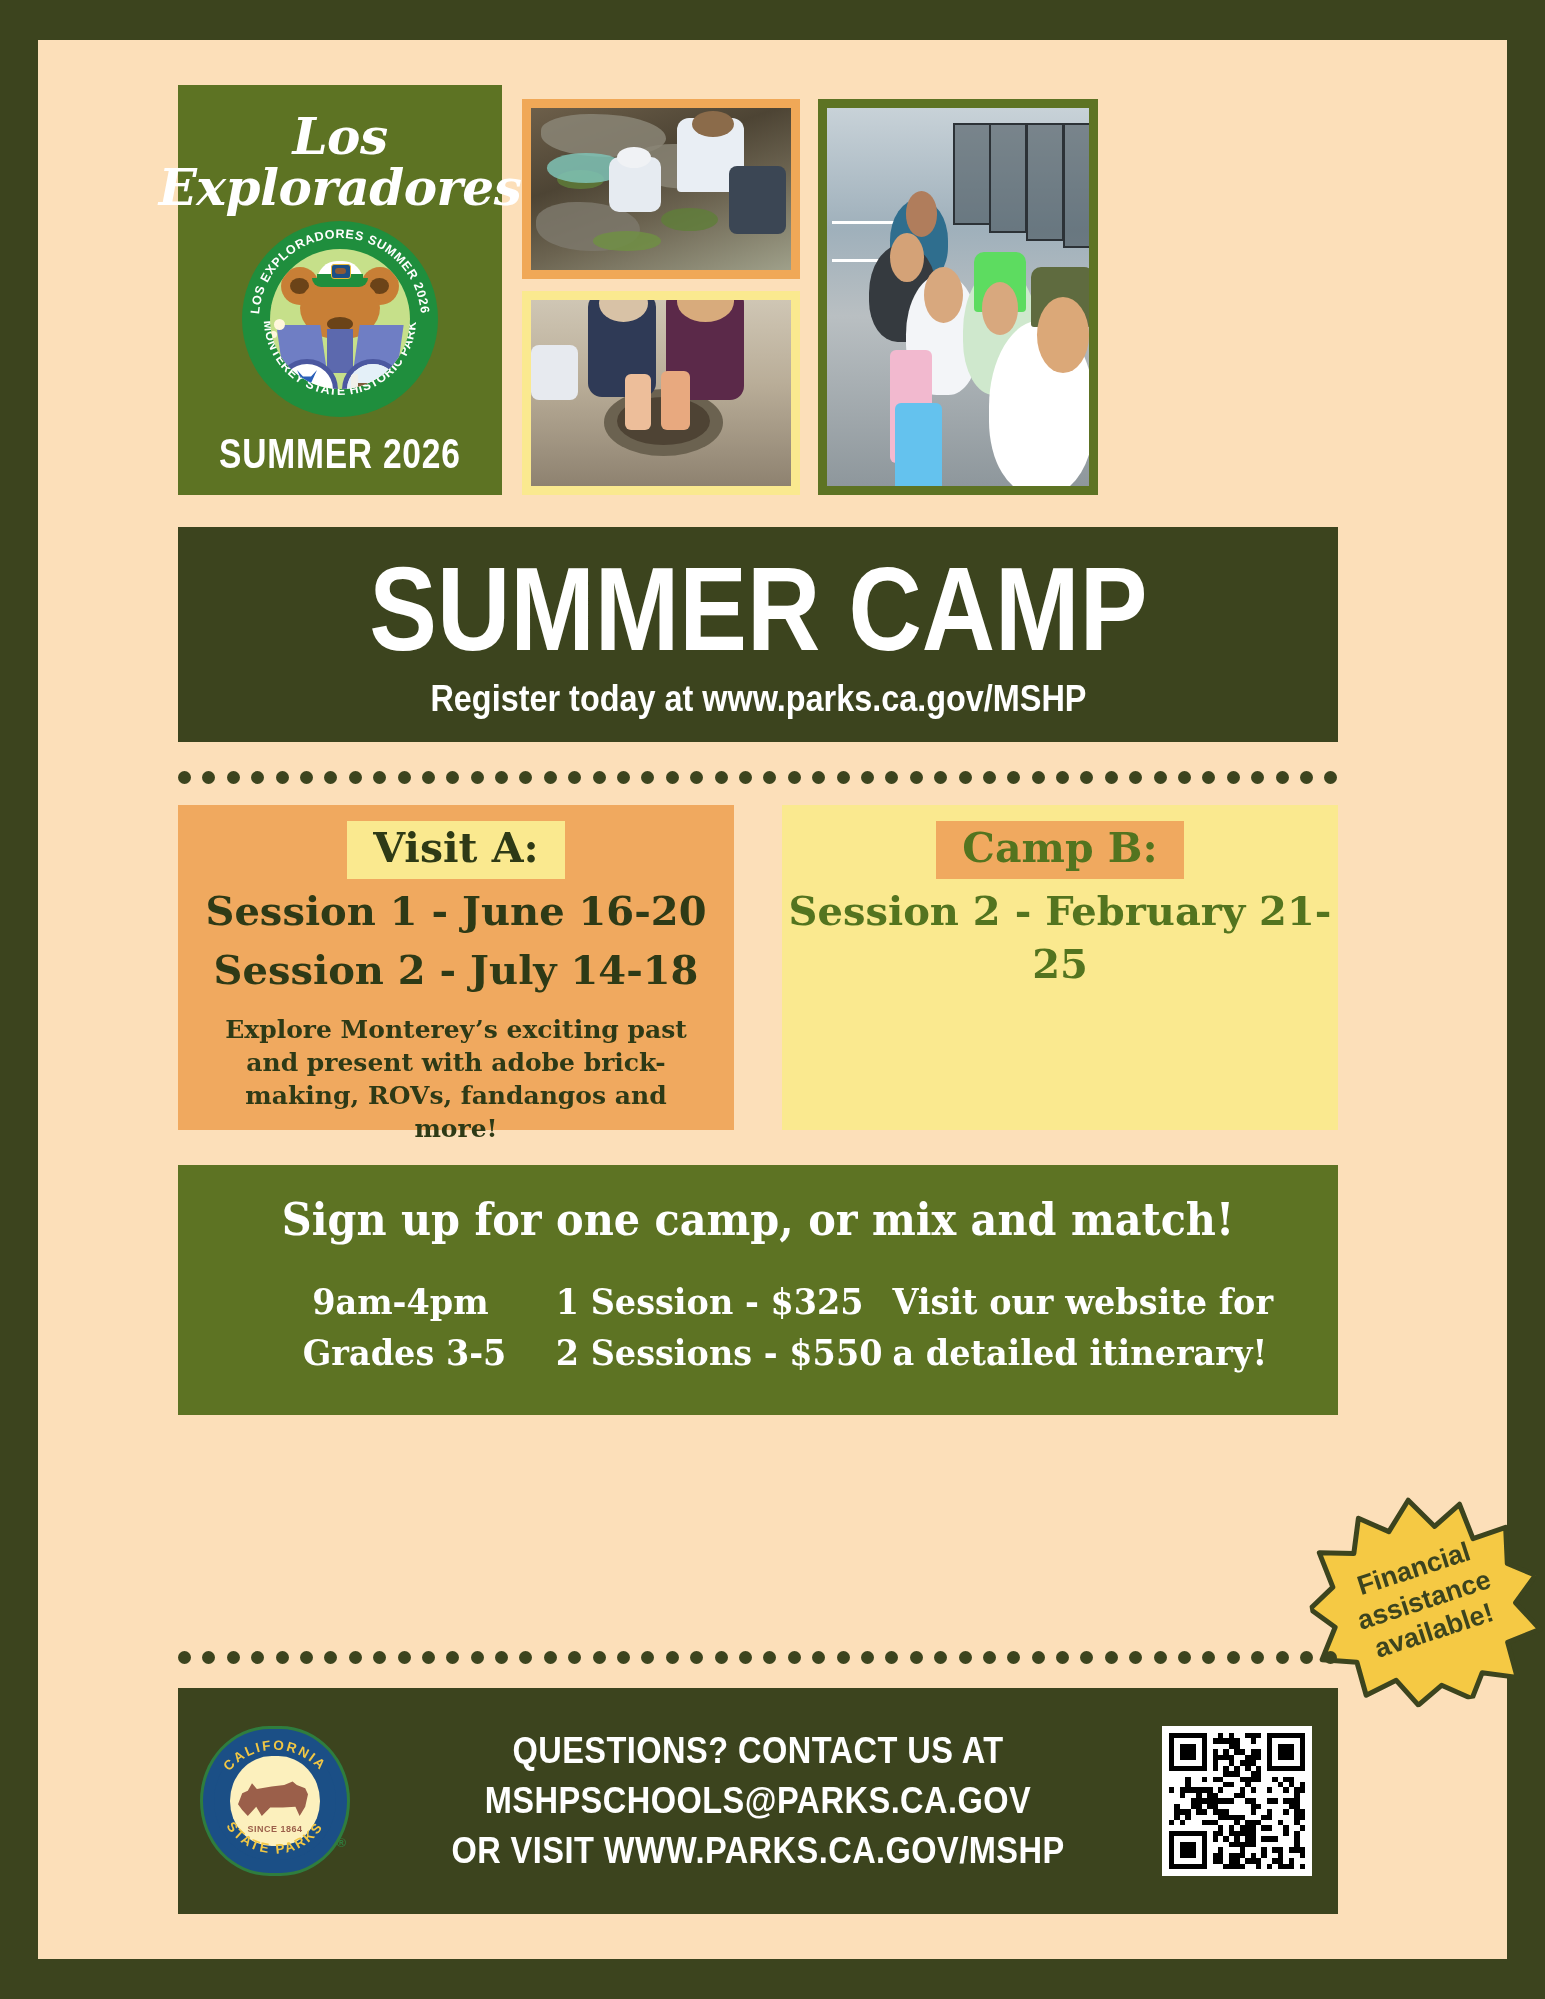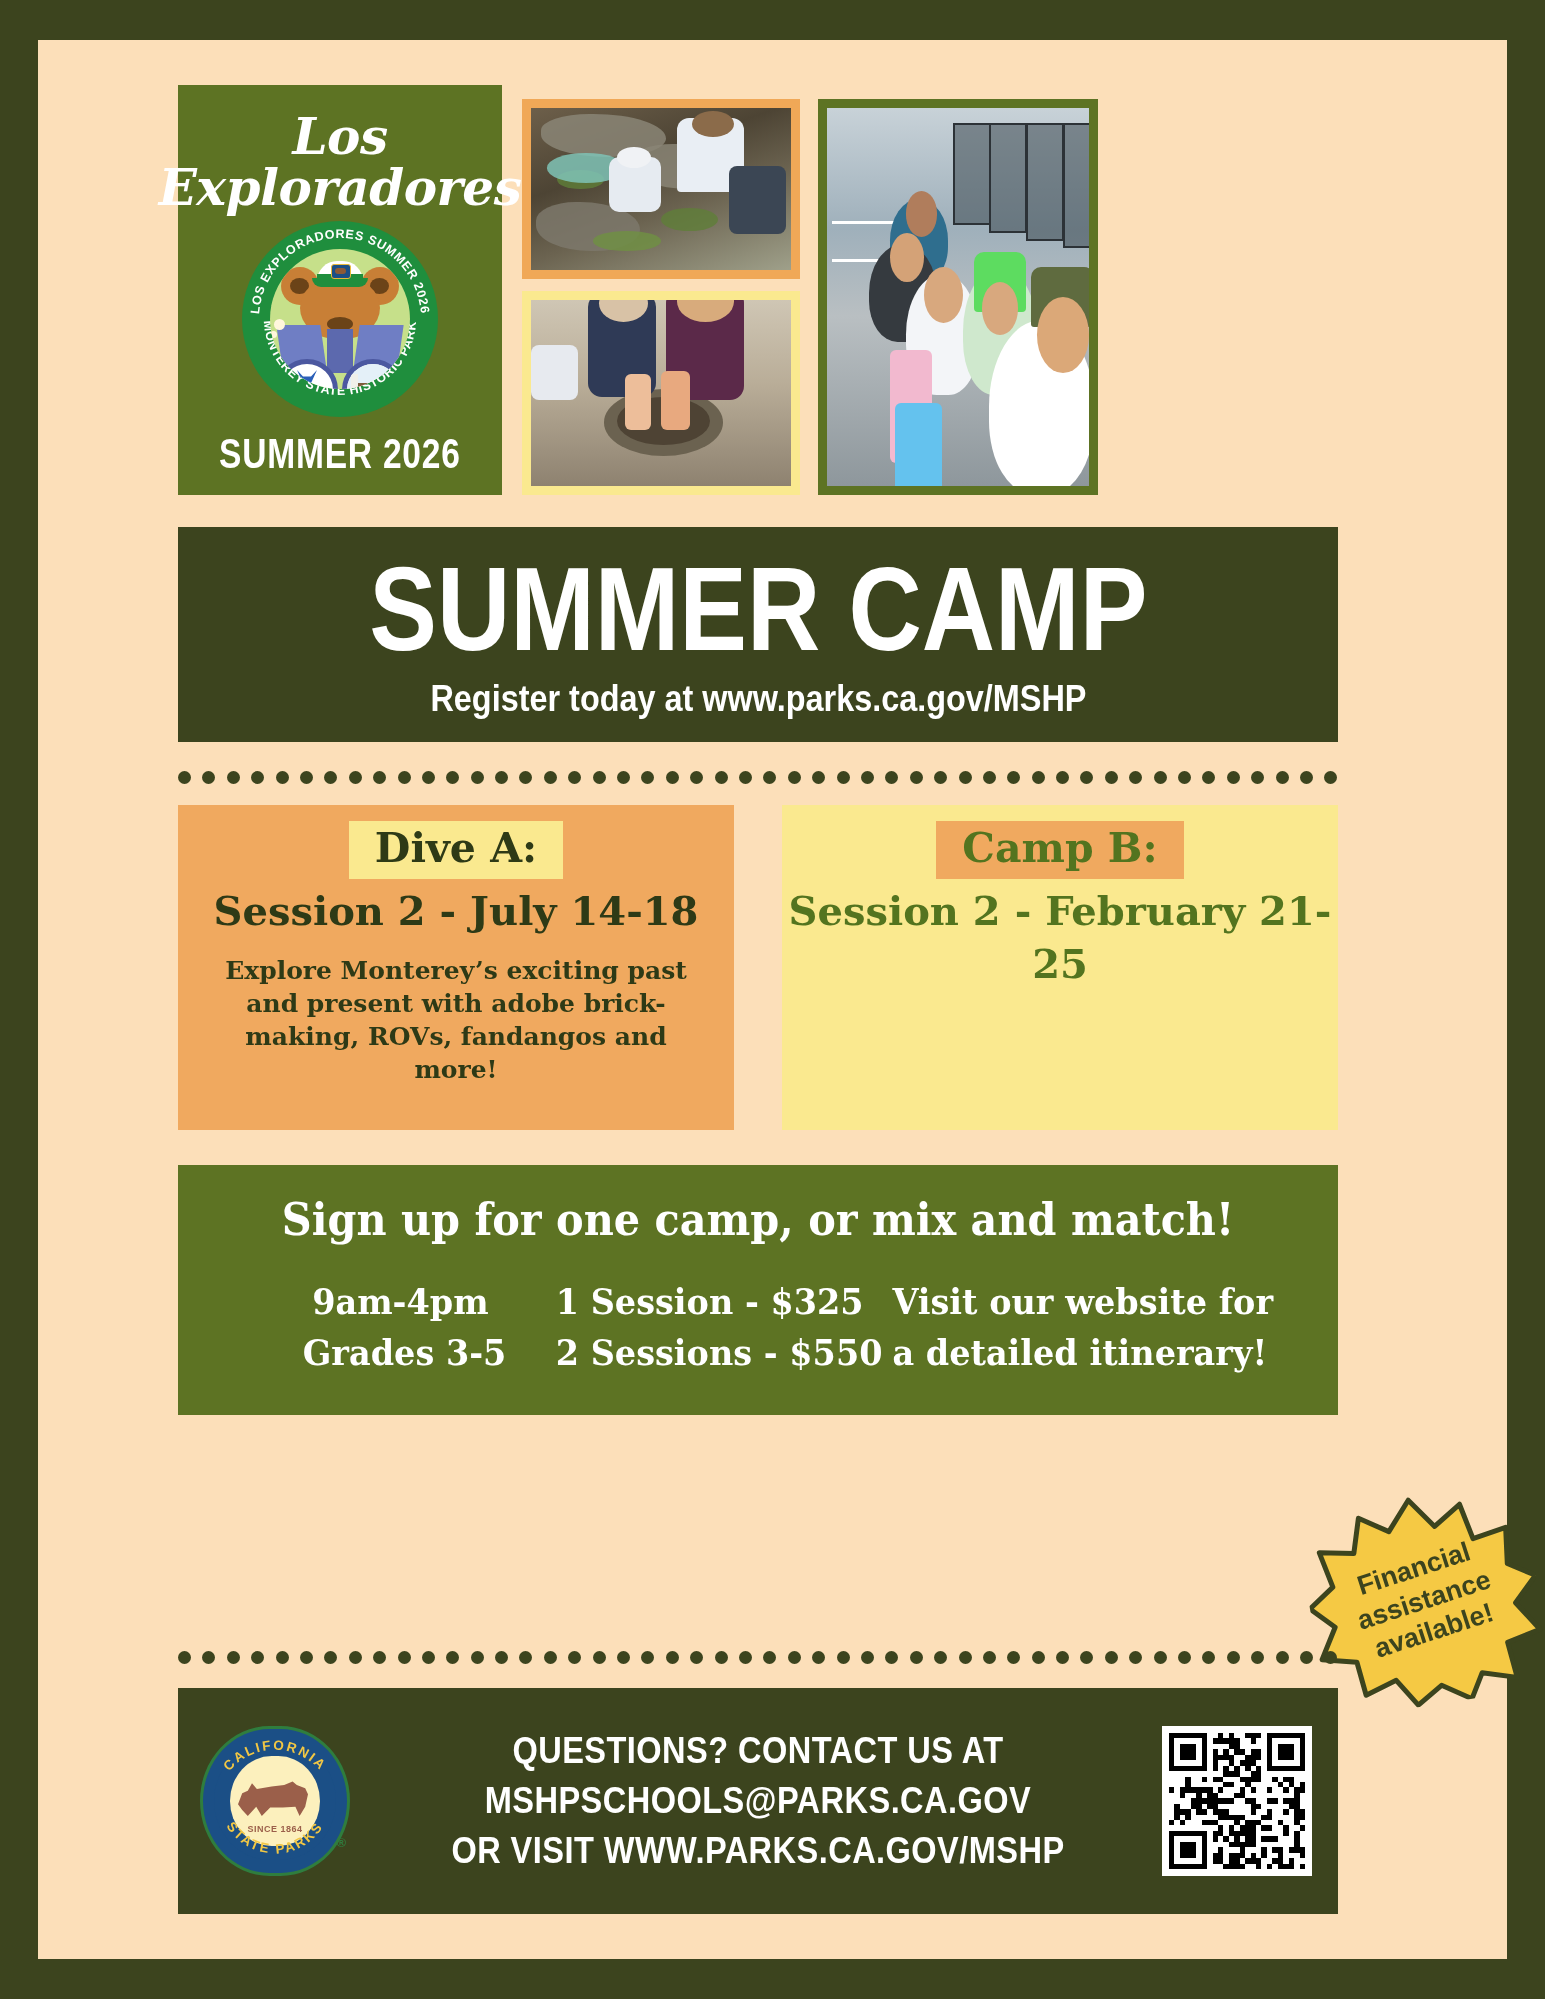--- a/index.html
+++ b/index.html
@@ -414,21 +414,22 @@
         <span></span>
         <span></span>
         <span></span>
         <span></span>
         <span></span>
   </div>
 
   <div class="camps">
 
     <div class="card a">
-      <div class="card-tag">Dive A:</div>
+      <div class="card-tag">Visit A:</div>
+      <div class="card-line">Session 1 - June 16-20</div>
       <div class="card-line">Session 2 - July 14-18</div>
       <div class="card-desc">Explore Monterey’s exciting past and present with adobe brick-making, ROVs, fandangos and more!</div>
     </div>
 
     <div class="card b">
       <div class="card-tag">Camp B:</div>
       <div class="card-line">Session 2 - February 21-25</div>
     </div>
 
   </div>

